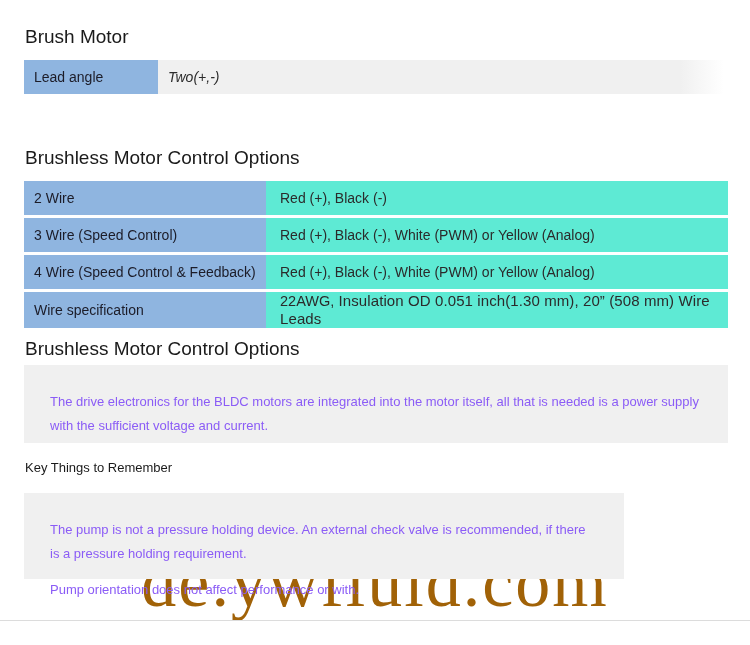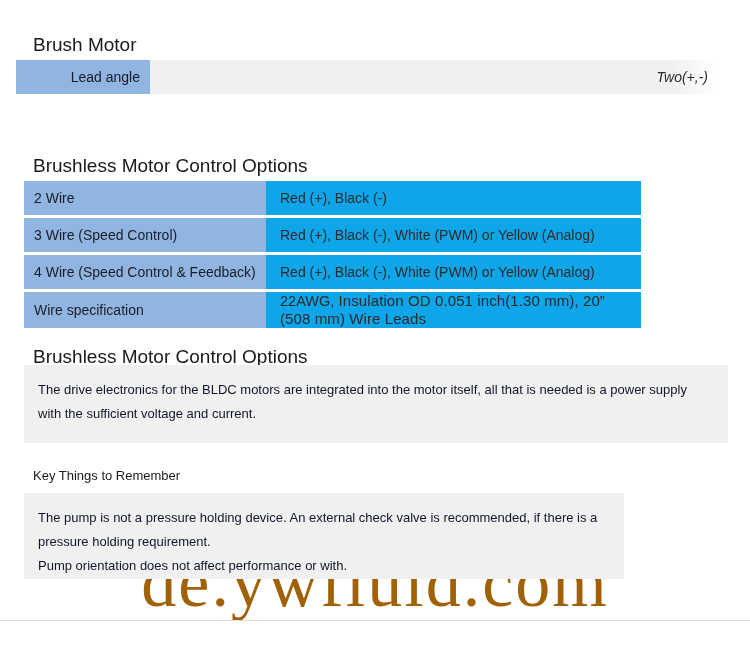--- a/index.html
+++ b/index.html
@@ -39,21 +39,21 @@
     line-height: 1;
   }
 
   .content { position: relative; z-index: 2; }
 
   
   .h-sec {
     font-size: 19px;
     font-weight: normal;
     color: #1a1a1a;
-    margin: 8px;
+    margin: 0;
     line-height: 1;
   }
   .h-sec.big { font-size: 13px; }
 
   
   .spec-table {
     border-collapse: separate;
     border-spacing: 0 3px;
     table-layout: fixed;
   }
@@ -61,54 +61,54 @@
     padding: 0 10px;
     vertical-align: middle;
     font-size: 14px;
     line-height: 1.2;
   }
   .k-cell {
     background: #8fb5e0;
     color: #1c1c28;
   }
   .v-cell {
-    background: #0ea5e9;
+    background: #5eead4;
     color: #2b2b2b;
   }
 
   
-  #table-brush { position: absolute; left: 16px; top: 57px; width: 702px; text-align: right; }
+  #table-brush { position: absolute; left: 24px; top: 57px; width: 702px; }
   #table-brush col.c1 { width: 134px; }
   #table-brush td { height: 34px; }
   #table-brush .v-cell {
     background: linear-gradient(to right, #f0f0f0 0px, #f0f0f0 522px, #ffffff 566px);
     font-style: italic;
   }
 
   
-  #table-bldc { position: absolute; left: 24px; top: 178px; width: 617px; }
+  #table-bldc { position: absolute; left: 24px; top: 178px; width: 704px; }
   #table-bldc col.c1 { width: 242px; }
   #table-bldc td { height: 34px; }
   #table-bldc .v-cell { padding-left: 14px; }
 
   .awg-lead { font-size: 14.5px; }
   .awg-rest { font-size: 15px; letter-spacing: .1px; }
 
   
   .note-box {
     position: absolute;
     background: #f0f0f0;
     box-sizing: border-box;
     padding: 13px 16px 12px 14px;
   }
   .note-box p {
-    margin: 0;
+    margin: 12px;
     font-size: 13px;
     line-height: 24px;
-    color: #0f172a;
+    color: #8b5cf6;
   }
   #note-bldc  { left: 24px; top: 365px; width: 704px; height: 78px; }
   #note-keys  { left: 24px; top: 493px; width: 600px; height: 86px; }
 
   
   .footer-rule {
     position: absolute;
     left: 0;
     top: 620px;
     width: 750px;

